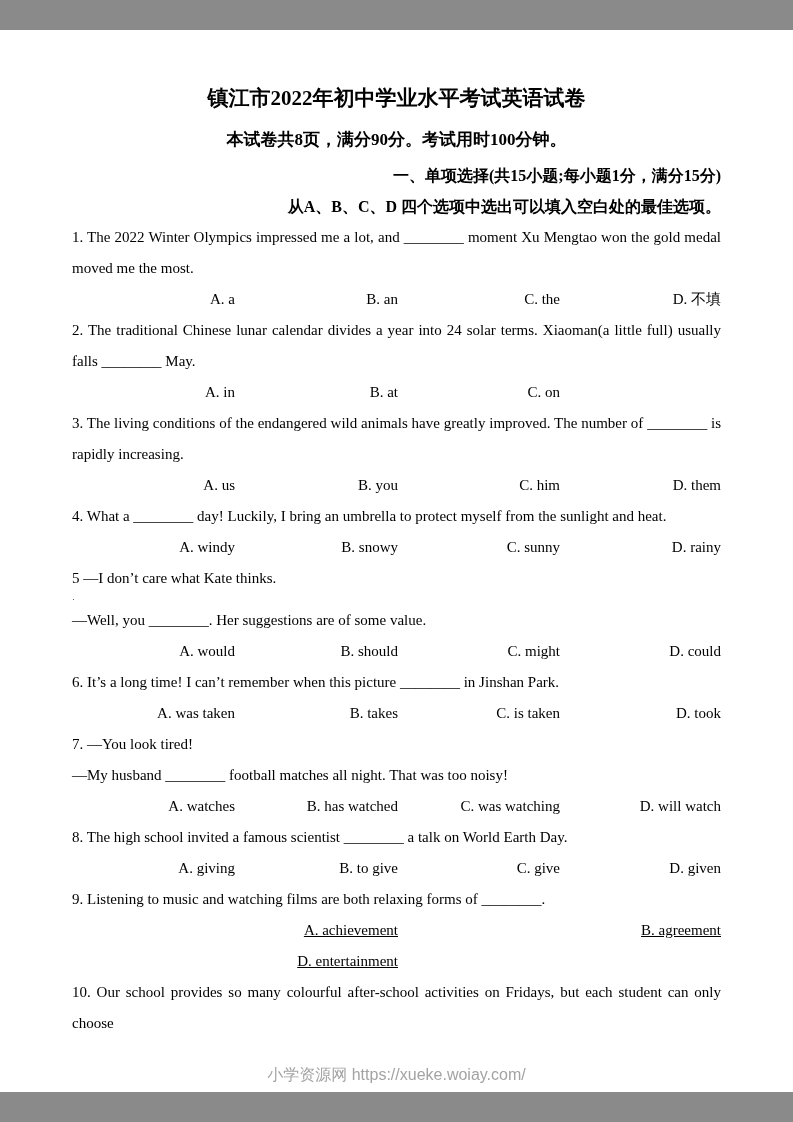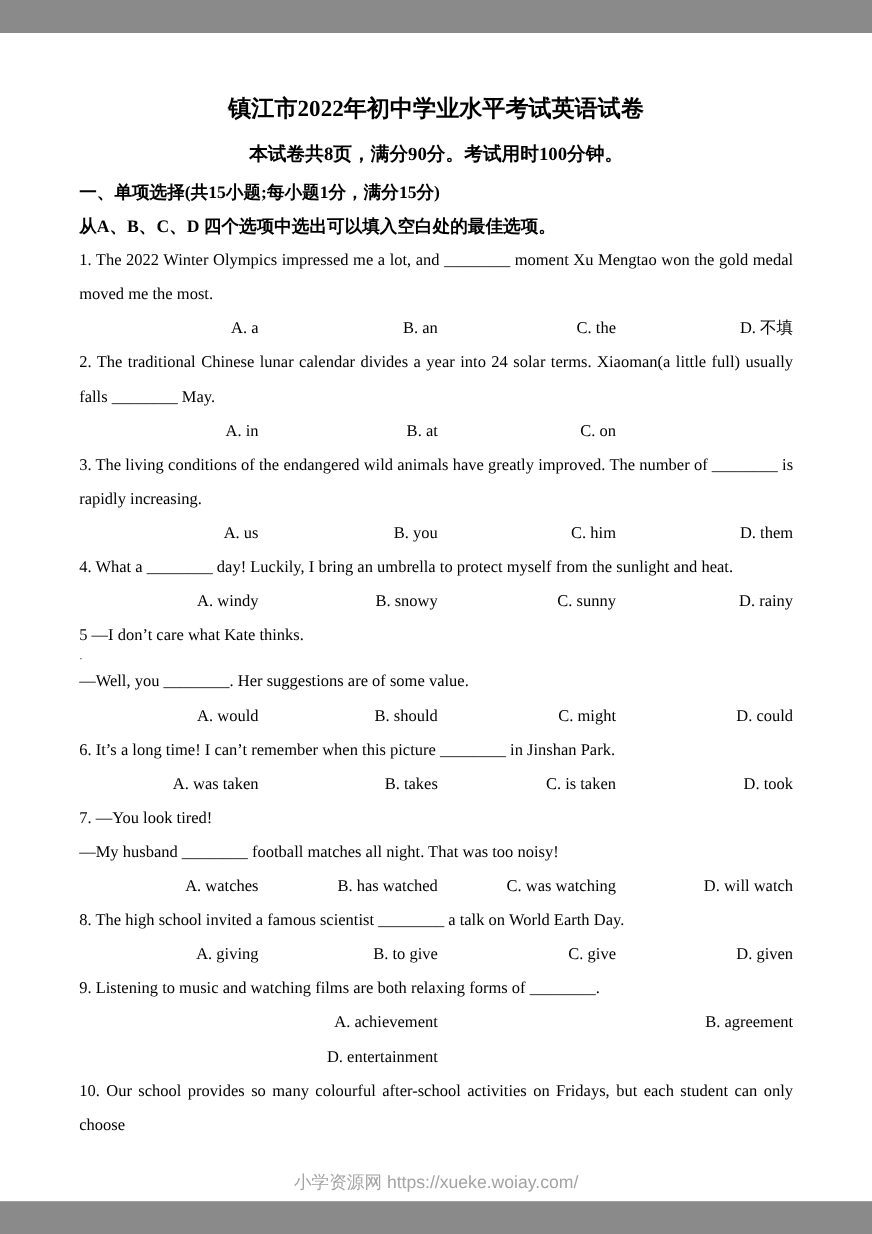--- a/index.html
+++ b/index.html
@@ -36,41 +36,42 @@
     font-weight: bold;
     text-align: center;
     line-height: 26px;
     margin: 0 0 7px 0;
   }
   .heading, .instruction {
     font-size: 16px;
     font-weight: bold;
     line-height: 31px;
     margin: 0;
+    text-align: right;
   }
   .qtext {
     font-size: 15px;
     line-height: 31px;
     margin: 0;
     text-align: justify;
   }
   .qtext.artifact {
     line-height: 11px;
     font-size: 9px;
     height: 11px;
     text-align: left;
   }
   .options {
     display: grid;
     line-height: 31px;
     font-size: 15px;
     text-align: right;
   }
   .options.cols4 { grid-template-columns: 163px 163px 162px 1fr; }
-  .options.cols2 { grid-template-columns: 326px 1fr; }
+  .options.cols2 { grid-template-columns: 326px 1fr; text-decoration: underline; }
   .option { white-space: nowrap; }
   .footer {
     position: absolute;
     left: 0;
     right: 0;
     bottom: 6px;
     text-align: center;
     color: #a3a3a3;
     font-size: 16px;
     font-family: "Liberation Sans", sans-serif;

